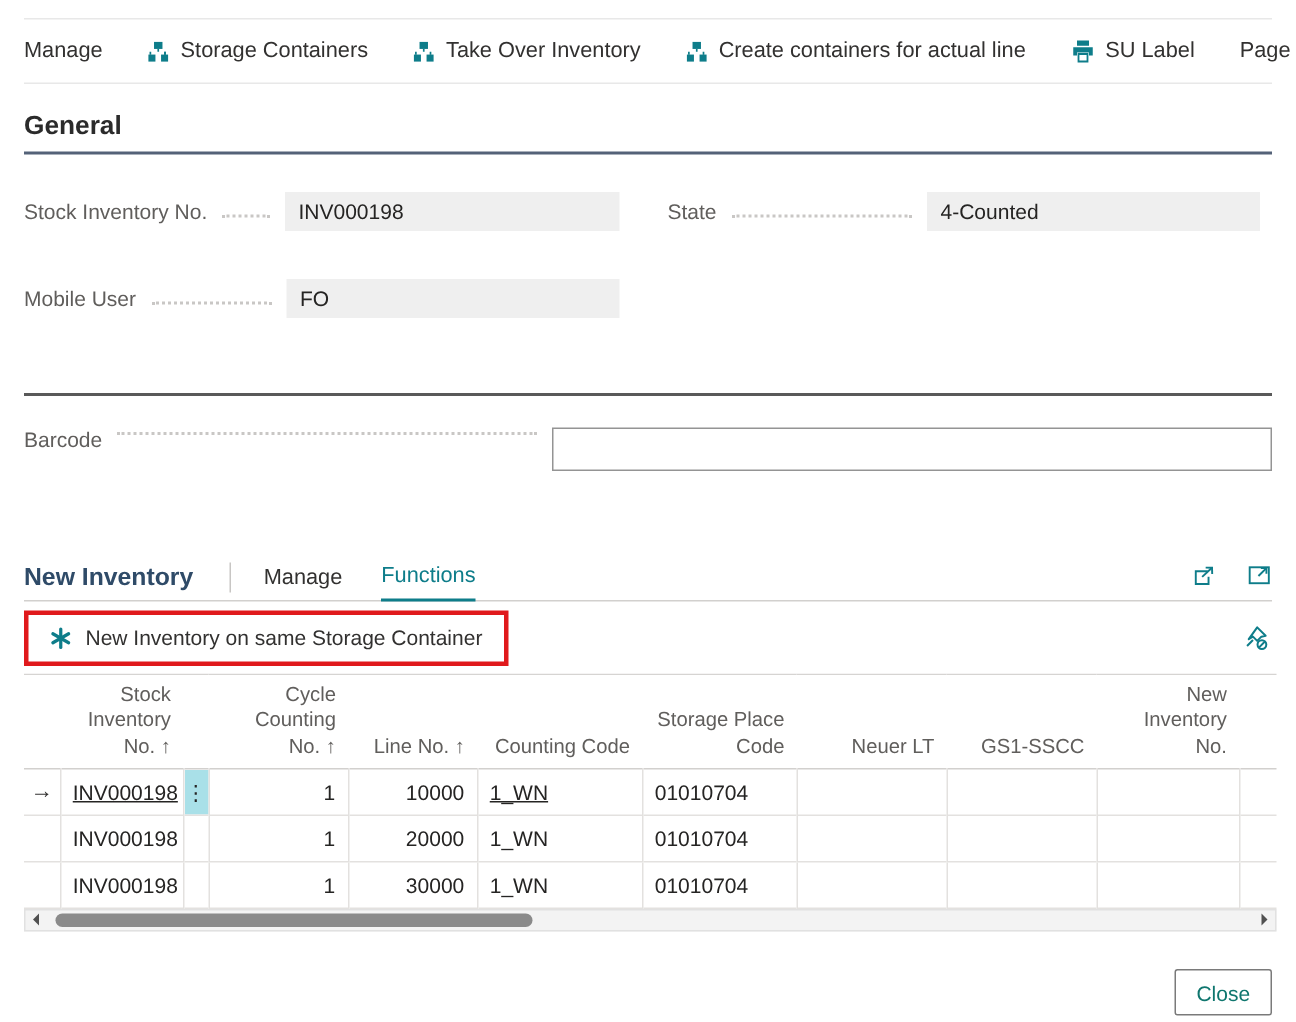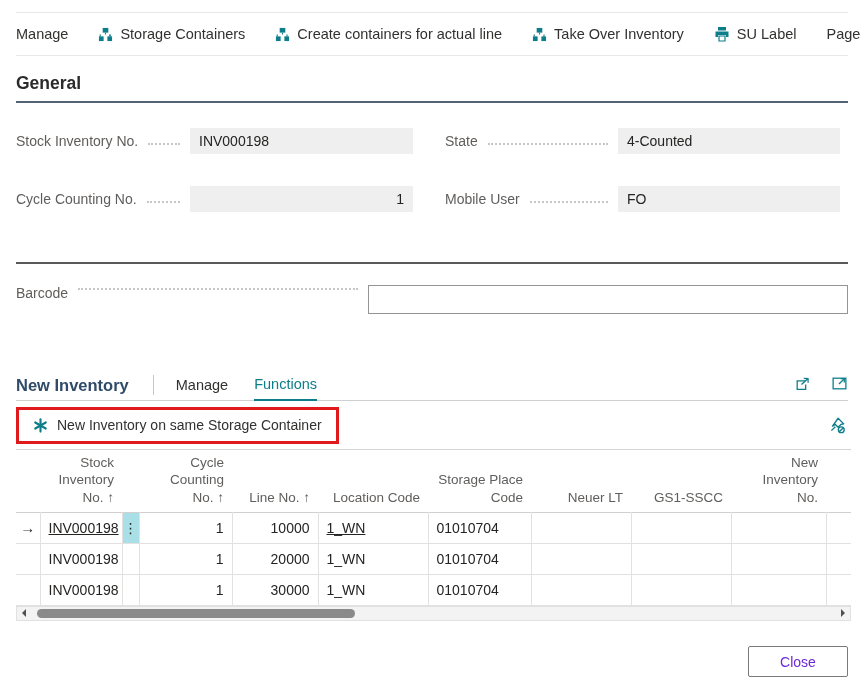--- a/index.html
+++ b/index.html
@@ -91,22 +91,22 @@
     align-items:center;justify-content:center;cursor:pointer;}
   .hs-arrow.left{left:0;}
   .hs-arrow.right{right:0;}
   .tri-l{width:0;height:0;border:4px solid transparent;border-right-color:#505050;border-left:none;}
   .tri-r{width:0;height:0;border:4px solid transparent;border-left-color:#505050;border-right:none;}
   .hs-thumb{position:absolute;top:2px;left:20px;width:318px;height:9px;
     background:#8a8a8a;border-radius:5px;cursor:pointer;}
 
   
   .footer{position:absolute;right:16px;bottom:16px;}
-  .close-btn{width:100px;height:31px;background:#fff;border:1px solid #7a7a7a;
-    font-size:14px;color:#6d28d9;font-family:"Liberation Sans",sans-serif;
+  .close-btn{width:65px;height:31px;background:#fff;border:1px solid #7a7a7a;
+    font-size:14px;color:#0f766e;font-family:"Liberation Sans",sans-serif;
     cursor:pointer;border-radius:2px;}
 </style>
 </head>
 <body>
 
 <div class="page">
 
 
   <div class="toolbar">
     <div class="tb-item">
@@ -128,33 +128,33 @@
     <div class="tb-item">
       <span class="icon">
         <svg width="15" height="15" viewBox="0 0 16 16" fill="currentColor">
           <rect x="5" y="1" width="6" height="5"></rect>
             <rect x="1" y="10" width="5" height="5"></rect>
           <rect x="10" y="10" width="5" height="5"></rect>
           <path d="M7.4 6h1.2v2H3v2.2H1.8V8h5.6z"></path>
             <rect x="12.2" y="8" width="1.2" height="2.2"></rect>
         </svg>
       </span>
-      <span>Create containers for actual line</span>
+      <span>Take Over Inventory</span>
     </div>
     <div class="tb-item">
       <span class="icon">
         <svg width="15" height="15" viewBox="0 0 16 16" fill="currentColor">
           <rect x="5" y="1" width="6" height="5"></rect>
             <rect x="1" y="10" width="5" height="5"></rect>
           <rect x="10" y="10" width="5" height="5"></rect>
           <path d="M7.4 6h1.2v2H3v2.2H1.8V8h5.6z"></path>
             <rect x="12.2" y="8" width="1.2" height="2.2"></rect>
         </svg>
       </span>
-      <span>Take Over Inventory</span>
+      <span>Create containers for actual line</span>
     </div>
     <div class="tb-item">
       <span class="icon">
         <svg width="16" height="16" viewBox="0 0 16 16" fill="currentColor">
           <rect x="4" y="1" width="8" height="3.5"></rect>
           <path d="M1.5 5.5h13V11h-2.5v-2h-8v2H1.5z"></path>
           <path d="M5 10h6v5H5z" fill="none" stroke="currentColor" stroke-width="1.2"></path>
         </svg>
       </span>
       <span>SU Label</span>
@@ -171,25 +171,20 @@
   <div class="fields">
     <div class="field">
       <span class="lbl">Stock Inventory No.</span>
       <span class="leader"></span>
       <span class="fbox w-l">INV000198</span>
     </div>
     <div class="field">
       <span class="lbl">State</span>
       <span class="leader"></span>
       <span class="fbox w-r">4-Counted</span>
-    </div>
-    <div class="field">
-      <span class="lbl">Cycle Counting No.</span>
-      <span class="leader"></span>
-      <span class="fbox w-l num">1</span>
     </div>
     <div class="field">
       <span class="lbl">Mobile User</span>
       <span class="leader"></span>
       <span class="fbox w-r">FO</span>
     </div>
   </div>
 
   <div class="hdivider"></div>
 
@@ -262,21 +257,21 @@
         <tr>
           <th></th>
           <th>Stock
 Inventory
 No. ↑</th>
           <th></th>
           <th class="num">Cycle
 Counting
 No. ↑</th>
           <th class="num">Line No. ↑</th>
-          <th>Location Code</th>
+          <th>Counting Code</th>
           <th>Storage Place
 Code</th>
           <th>Neuer LT</th>
           <th>GS1-SSCC</th>
           <th>New Inventory
 No.</th>
           <th>I</th>
         </tr>
       </thead>
       <tbody>

